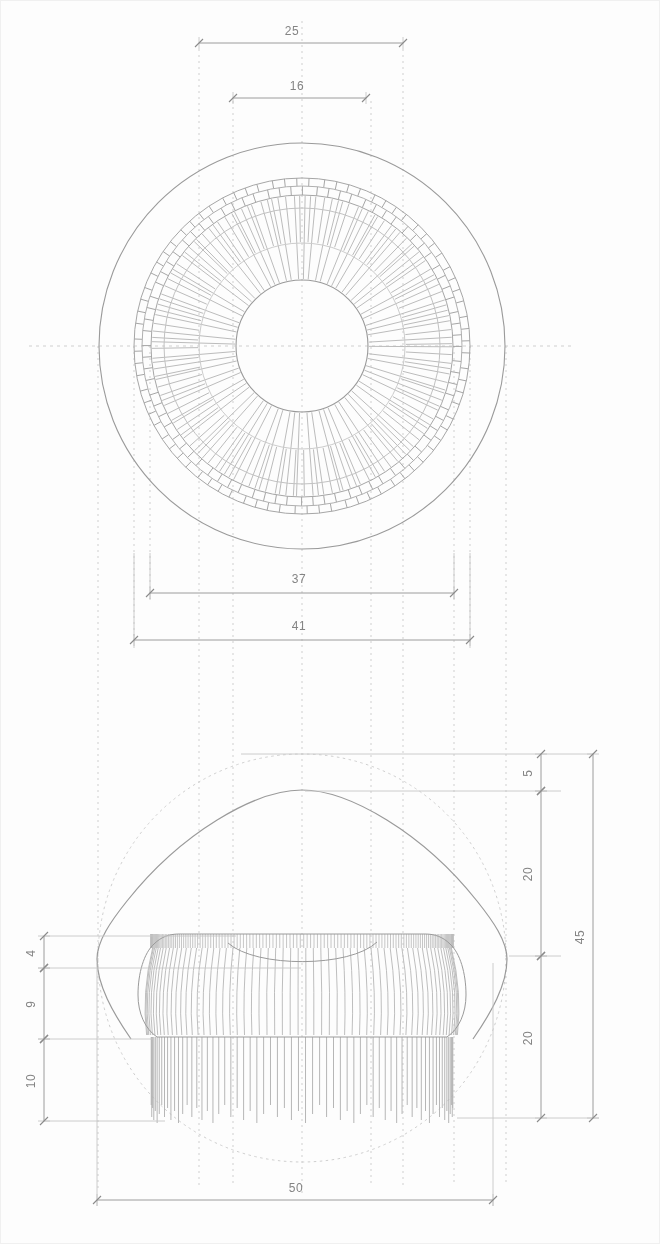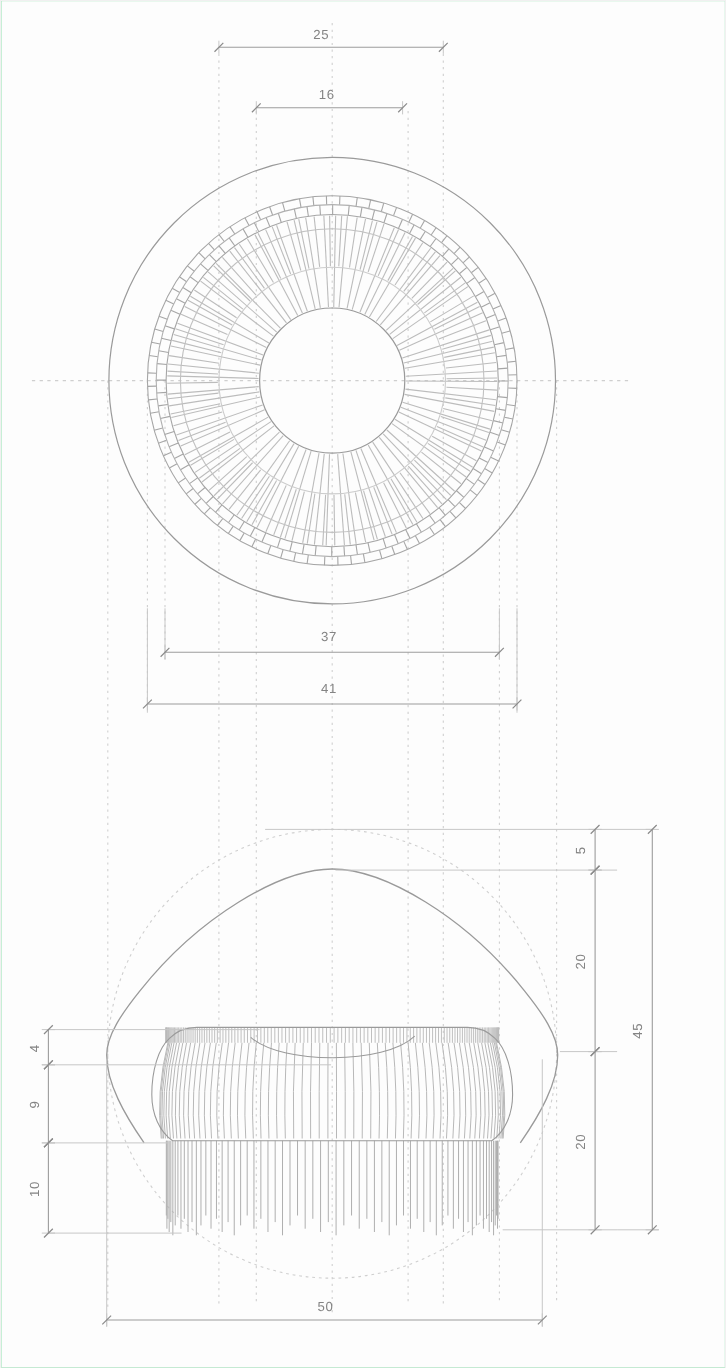--- a/index.html
+++ b/index.html
@@ -1,18 +1,18 @@
 <!DOCTYPE html>
 <html><head>
 <meta charset="utf-8">
 <style>
   html,body{margin:0;padding:0;background:#ffffff;}
   .sheet{
     width:660px;height:1244px;position:relative;overflow:hidden;
-    background:#22c55e;border:1px solid #f0f0f0;box-sizing:border-box;
+    background:#5eead4;border:1px solid #f0f0f0;box-sizing:border-box;
     font-family:"Liberation Sans", sans-serif;
   }
   svg text{
     font-family:"Liberation Sans", sans-serif;
     font-size:12px;
     letter-spacing:0.6px;
   }
 </style>
 </head>
 <body>

